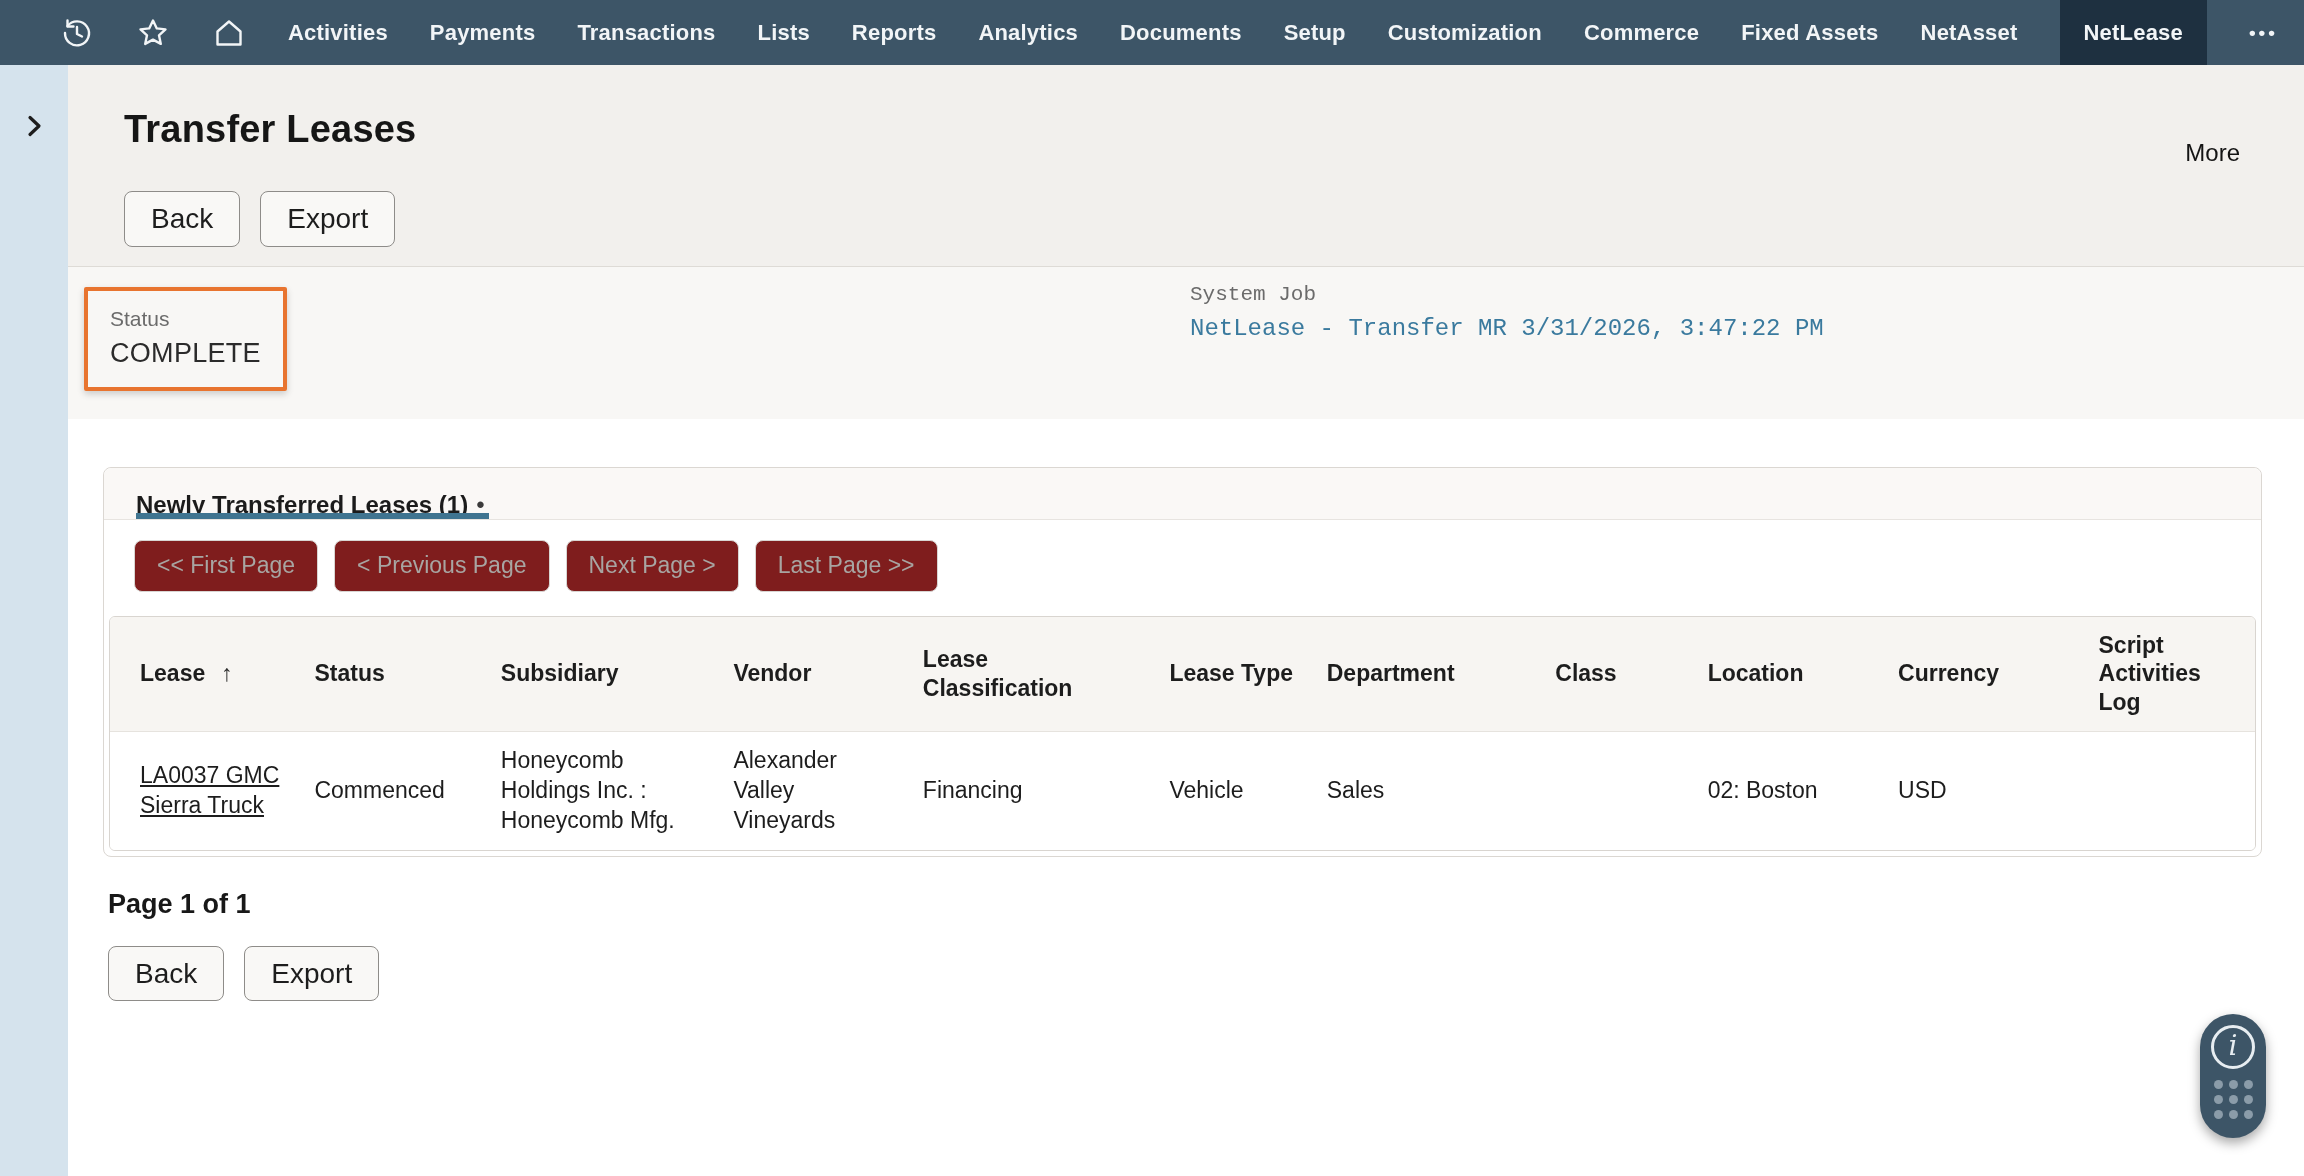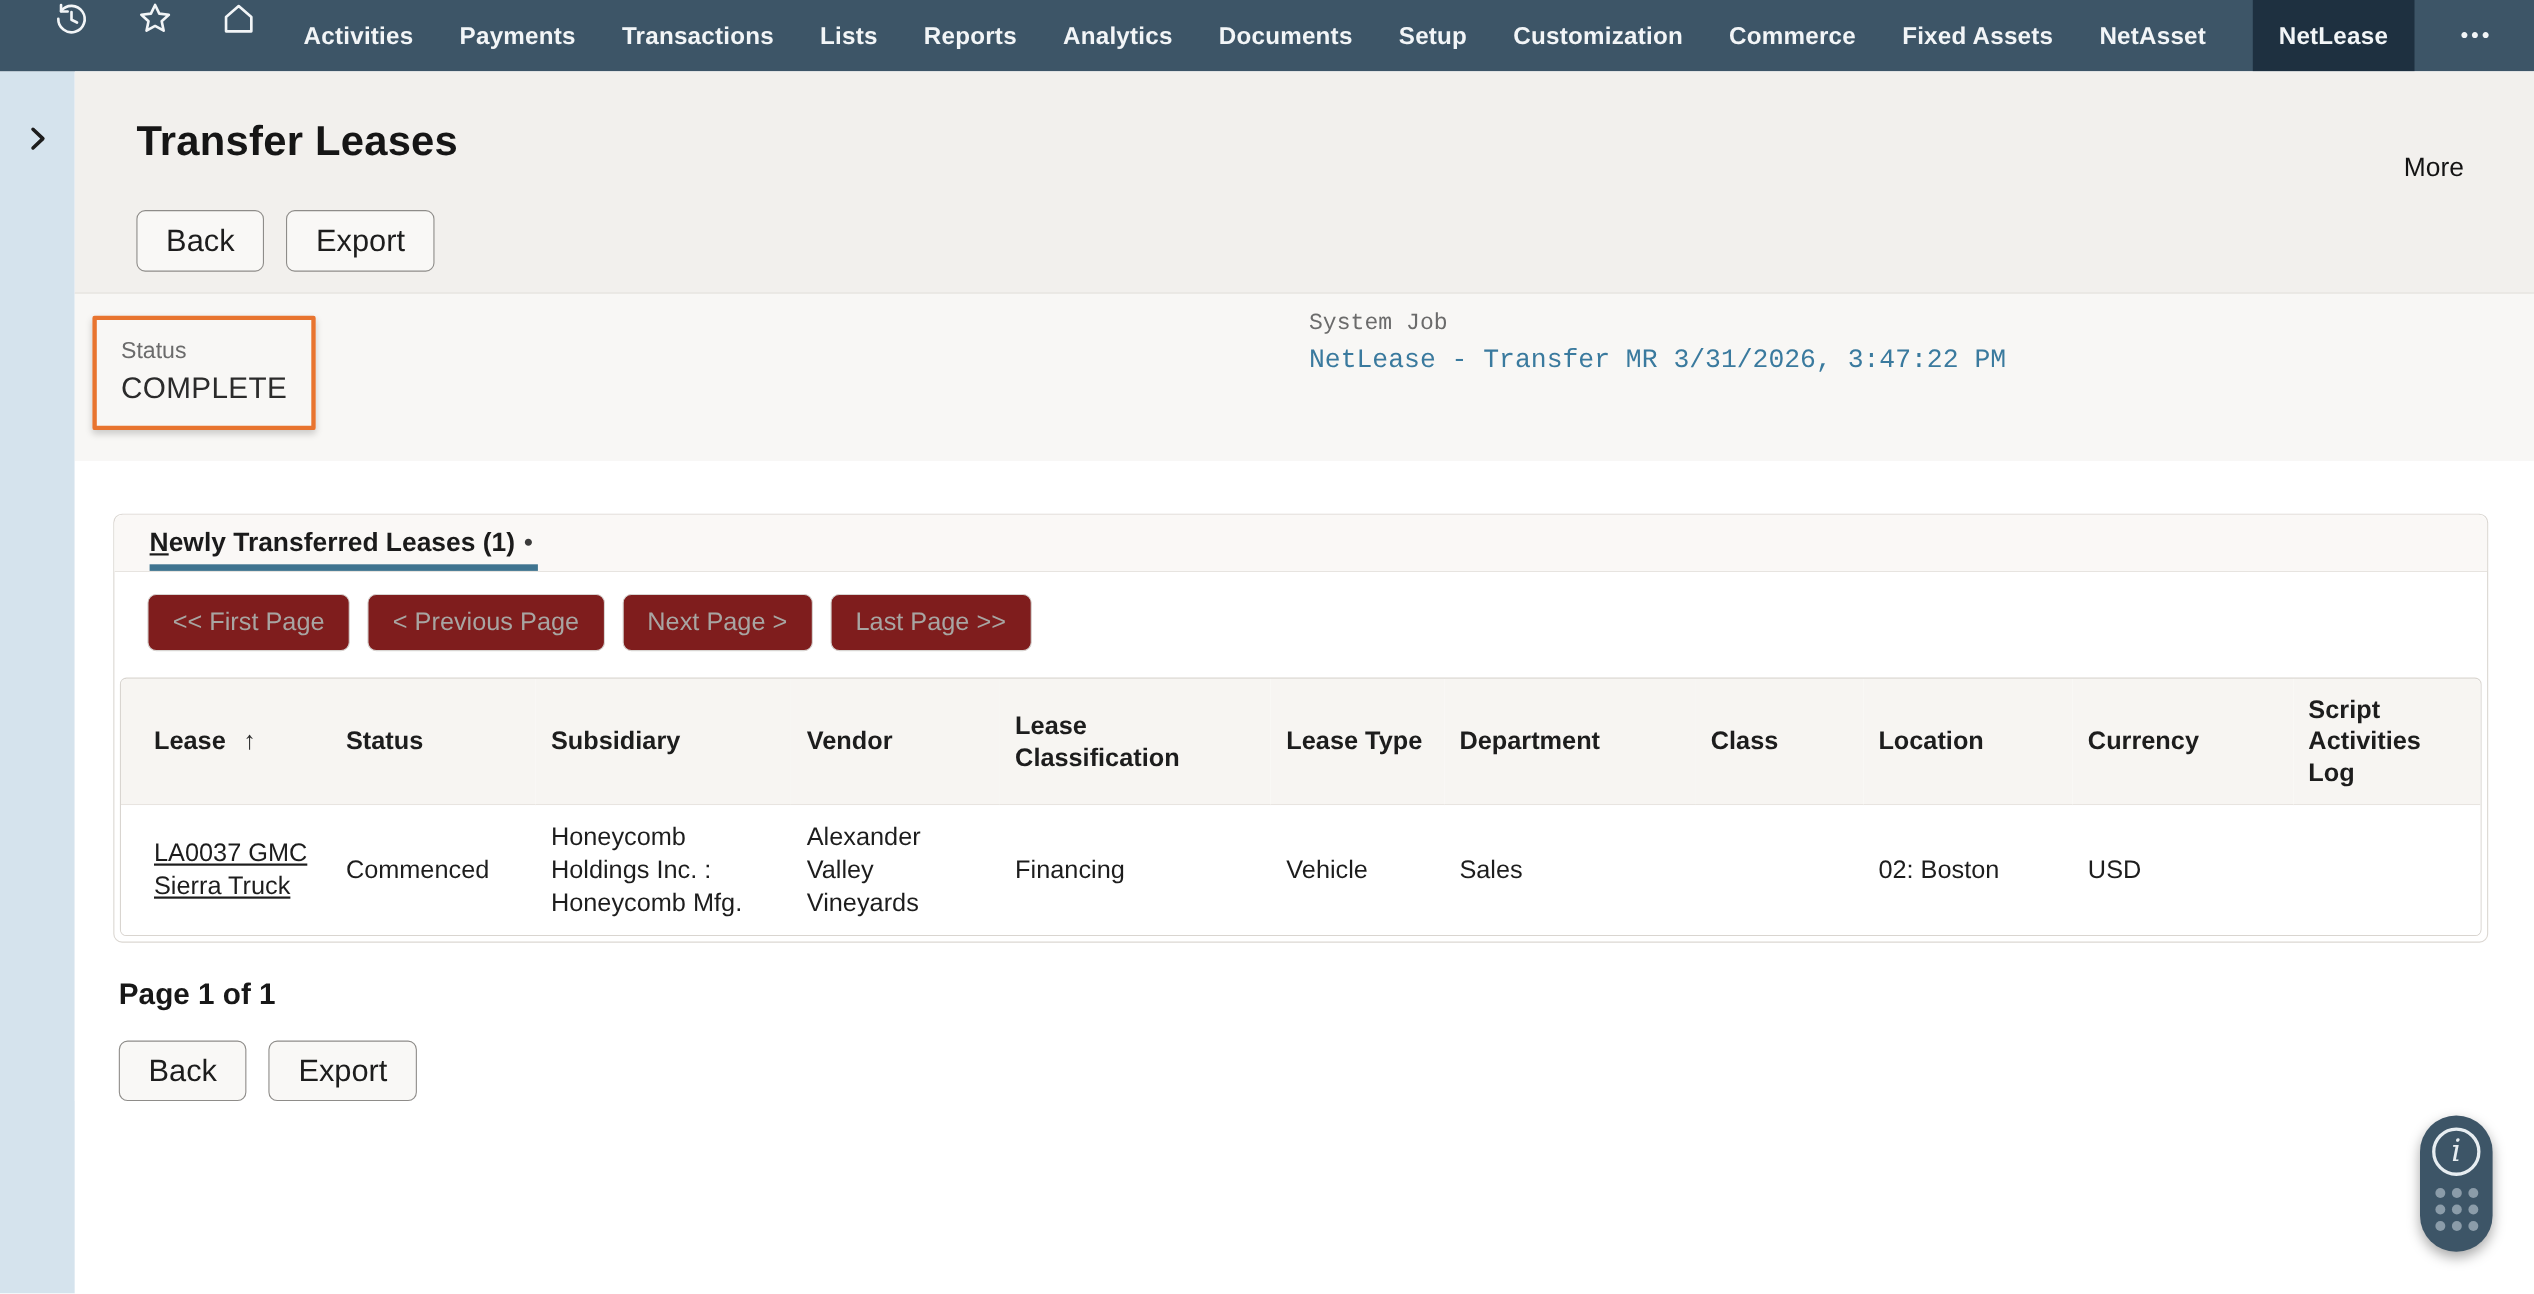--- a/index.html
+++ b/index.html
@@ -8,22 +8,22 @@
     font-family:"Liberation Sans", sans-serif;
     background:#ffffff;
     position:relative;
     overflow:hidden;
     color:#1d1d1d;
   }
 
   
   .navbar {
     height:65px; background:#3D5567;
-    display:flex; align-items:flex-start;
-    padding-left:48px; gap:42px;
+    display:flex; align-items:center;
+    padding-left:60px; gap:42px;
     white-space:nowrap;
   }
   .nav-iconbtn { width:34px; height:34px; display:flex; align-items:center; justify-content:center; cursor:pointer; flex:0 0 auto; }
   .nav-iconbtn svg { display:block; }
   .nav-item {
     color:#f2f5f7; font-size:22px; font-weight:600; letter-spacing:.2px;
     height:65px; display:flex; align-items:center; cursor:pointer;
   }
   .nav-item.active { background:#1E3040; padding:0 24px; }
   .nav-item.ellipsis { font-size:19px; letter-spacing:3px; }
@@ -71,21 +71,21 @@
     margin-left:35px; width:2159px;
     border:1px solid #DBD7D2; border-radius:8px;
     background:#ffffff;
   }
   .tab-strip {
     height:52px; background:#FAF8F6;
     border-bottom:1px solid #E7E4E0;
     border-radius:8px 8px 0 0;
     display:flex; align-items:stretch; padding-left:32px;
   }
-  .tab { position:relative; display:flex; align-items:center; gap:8px; cursor:pointer; padding-right:4px; }
+  .tab { position:relative; display:flex; align-items:flex-end; gap:8px; cursor:pointer; padding-right:4px; }
   .tab-label { font-size:24px; font-weight:600; color:#1b1b1b; display:inline-block; }
   .tab-label::first-letter { text-decoration:underline; }
   .tab-bullet { font-size:24px; color:#3b3b3b; }
   .tab::after { content:""; position:absolute; left:0; bottom:0; width:100%; height:6px; background:#3F7490; }
 
   .pagination-row { display:flex; gap:16px; margin:20px 0 0 30px; }
   .pg-btn {
     font-family:"Liberation Sans", sans-serif;
     font-size:23px; color:#A8A5A2; background:#7f1d1d;
     border:1px solid #D8D5D2; border-radius:8px;

